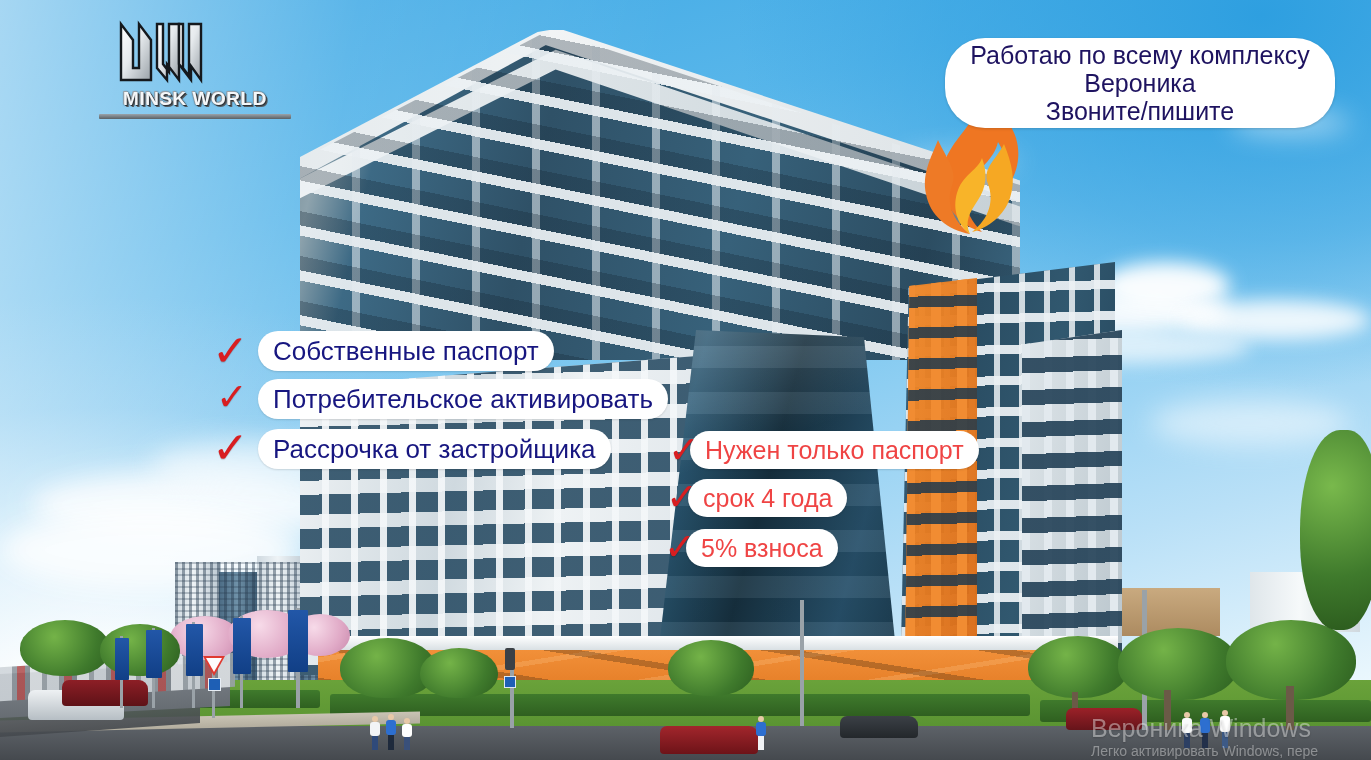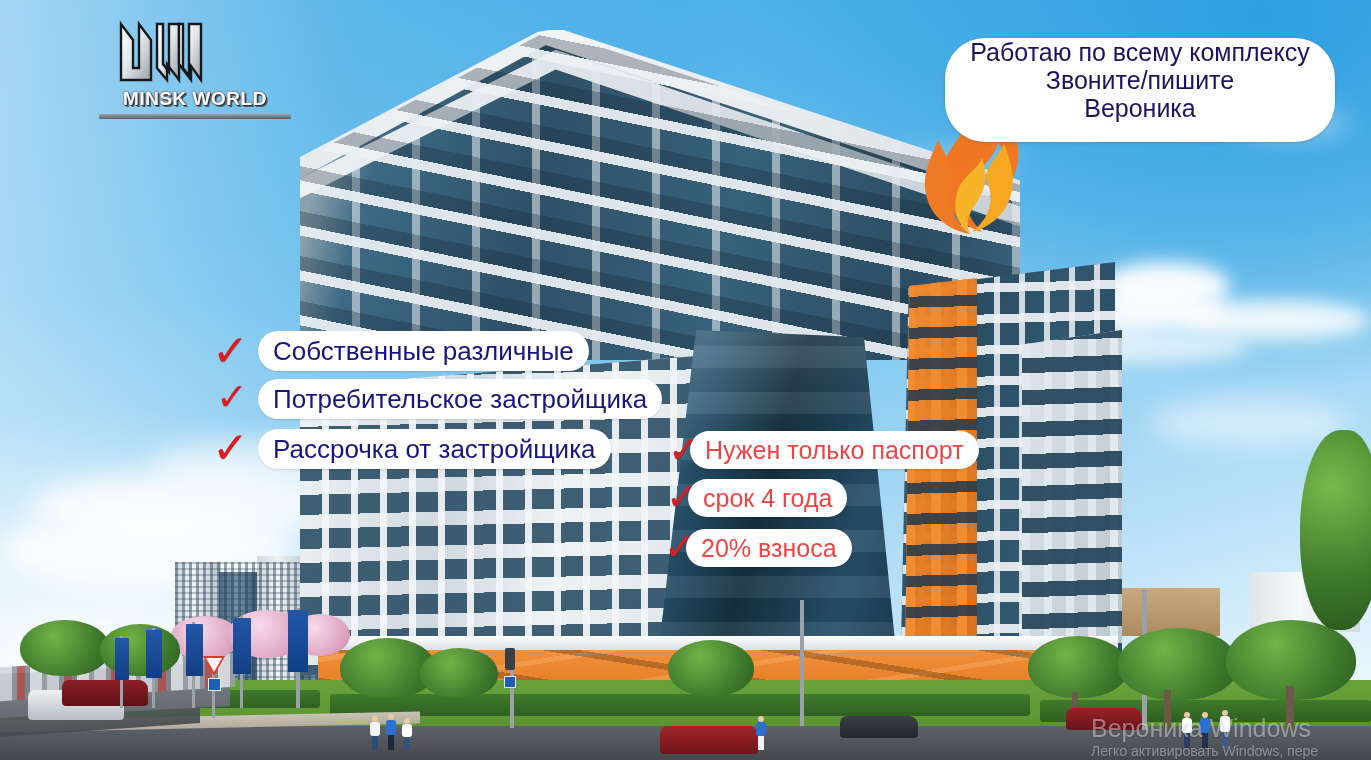--- a/index.html
+++ b/index.html
@@ -59,22 +59,22 @@
     font-family:"Liberation Sans",sans-serif;
     text-shadow:1px 1px 0 #2d3338, 2px 2px 0 #555c62, -1px -1px 0 #9aa1a7, 0 0 2px #000;}
   .logo-bar{position:absolute;left:4px;top:96px;width:192px;height:5px;
     background:linear-gradient(180deg,#9aa3aa,#5a6166);border-radius:1px;}
 
   
   .bubble{position:absolute;background:#fff;border-radius:34px;
     box-shadow:0 1px 3px rgba(0,0,0,.16);}
 
   .callout{
-    left:945px;top:38px;width:390px;height:104px;border-radius:40px;
-    display:flex;align-items:flex-start;justify-content:center;
+    left:945px;top:38px;width:390px;height:90px;border-radius:40px;
+    display:flex;align-items:center;justify-content:center;
     color:#1e1360;font-size:25px;line-height:1.12;text-align:center;font-weight:400;}
 
   .headbox{left:425px;top:206px;width:492px;height:118px;border-radius:42px;
     display:flex;flex-direction:column;align-items:center;justify-content:center;}
   .headbox .h1{color:#b7121a;font-size:47px;line-height:1;letter-spacing:-.3px;}
   .headbox .h2{color:#a81b22;font-size:17.5px;margin-top:6px;}
 
   .pill{position:absolute;background:#fff;border-radius:22px;
     display:flex;align-items:center;padding:0 15px;
     box-shadow:0 1px 2px rgba(0,0,0,.13);white-space:nowrap;}
@@ -338,54 +338,54 @@
       <path d="M63 2 C72 30 66 46 54 62 C41 79 30 92 30 112 C30 140 48 160 70 166 C54 150 50 134 58 118 C66 102 82 94 86 76 C96 92 98 110 90 126 C104 114 110 92 104 72 C98 52 78 36 63 2 Z" fill="#ef7622"></path>
       <path d="M26 74 C18 94 10 108 14 128 C18 150 36 164 58 168 C40 154 34 136 40 120 C46 104 34 92 26 74 Z" fill="#ee7a26"></path>
       <path d="M92 78 C100 98 104 114 98 132 C92 150 76 162 60 166 C78 152 82 134 76 118 C70 102 84 94 92 78 Z" fill="#f6a823"></path>
       <path d="M70 92 C76 108 74 122 66 134 C58 146 52 156 58 168 C44 158 40 140 46 124 C52 108 66 104 70 92 Z" fill="#f8b429"></path>
     </svg>
   </div>
 
   <div class="bubble callout">
     <div>
       <div>Работаю по всему комплексу</div>
+      <div>Вероника</div>
       <div>Звоните/пишите</div>
-      <div>Вероника</div>
     </div>
   </div>
 
 
   <div class="check" style="left:212px;top:329px;">✓</div>
   <div class="pill navy" style="left:258px;top:331px;height:40px;">
-    <span>Собственные различные</span>
+    <span>Собственные паспорт</span>
   </div>
 
   <div class="check sm" style="left:216px;top:378px;">✓</div>
   <div class="pill navy" style="left:258px;top:379px;height:40px;">
-    <span>Потребительское застройщика</span>
+    <span>Потребительское активировать</span>
   </div>
 
   <div class="check" style="left:212px;top:426px;">✓</div>
   <div class="pill navy" style="left:258px;top:429px;height:40px;">
     <span>Рассрочка от застройщика</span>
   </div>
 
   <div class="check sm" style="left:668px;top:431px;z-index:3;">✓</div>
   <div class="pill red" style="left:690px;top:431px;height:38px;">
     <span>Нужен только паспорт</span>
   </div>
 
   <div class="check sm" style="left:666px;top:478px;z-index:3;">✓</div>
   <div class="pill red" style="left:688px;top:479px;height:38px;">
     <span>срок 4 года</span>
   </div>
 
   <div class="check sm" style="left:664px;top:528px;z-index:3;">✓</div>
   <div class="pill red" style="left:686px;top:529px;height:38px;">
-    <span>20% взноса</span>
+    <span>5% взноса</span>
   </div>
 
   <div class="wm">
     <div class="l1">Вероника Windows</div>
     <div class="l2">Легко активировать Windows, пере</div>
   </div>
 
 </div>
 
 </body></html>

